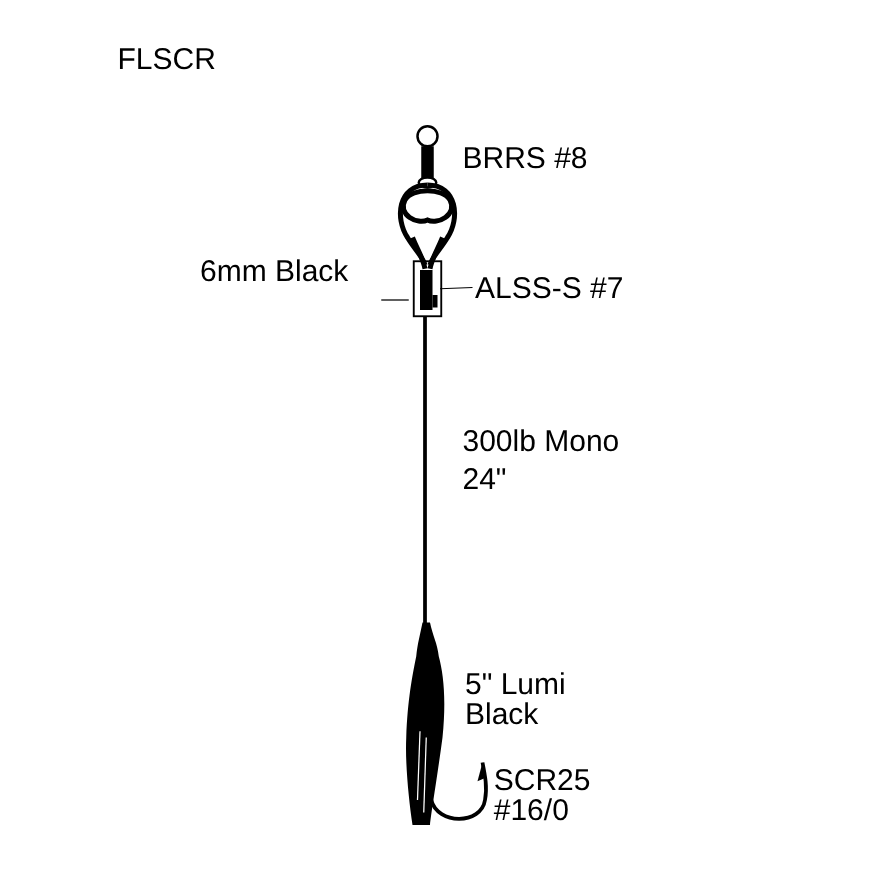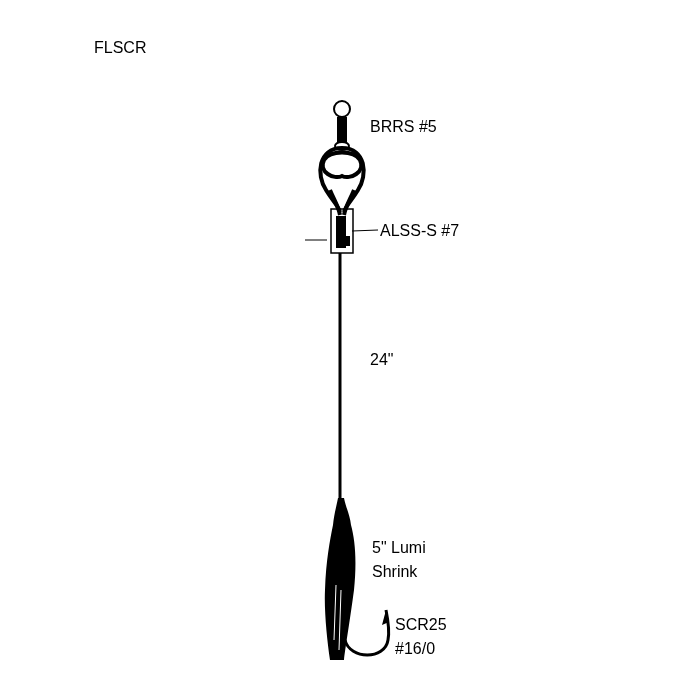--- a/index.html
+++ b/index.html
@@ -1,18 +1,18 @@
 <!DOCTYPE html>
 <html><head>
   <meta charset="utf-8">
   <style>
     html, body { margin: 0; padding: 0; background: #ffffff; }
     body { width: 700px; height: 700px; position: relative; overflow: hidden;
            font-family: "Liberation Sans", sans-serif; color: #000; }
-    .lbl { position: absolute; font-size: 16px; line-height: 24px; white-space: nowrap; }
+    .lbl { position: absolute; font-size: 24px; line-height: 24px; white-space: nowrap; }
     .right { text-align: right; }
     #title { left: 94px; top: 36px; }
     #brrs { left: 370px; top: 115px; }
     #tubing { left: 160px; top: 206px; }
     #alss { left: 380px; top: 219px; }
     #mono { left: 370px; top: 342px; }
     #muppet { left: 372px; top: 536px; }
     #hook { left: 395px; top: 613px; }
     svg { position: absolute; left: 0; top: 0; }
   </style>
@@ -48,32 +48,34 @@
   <path fill="#000" d="M338 498 L344 498 C 346 508, 350 515, 351 525 C 355 540, 357 560, 354 590 C 350 620, 345 650, 344 660 L 330 660 C 327 640, 324 610, 325 590 C 326 560, 330 540, 333 525 C 334 515, 336 508, 338 498 Z"></path>
   <line x1="336" y1="585" x2="334" y2="640" stroke="#fff" stroke-width="1"></line>
   <line x1="341" y1="590" x2="339" y2="650" stroke="#fff" stroke-width="1"></line>
 
   <path fill="none" stroke="#000" stroke-width="3" d="M345 640 C 350 660, 385 660, 388 640 C 390 630, 388 620, 386 610"></path>
   <path d="M386 610 L 382 625 L 389 622 Z" fill="#000"></path>
 </svg>
 
 <div class="lbl" id="title">FLSCR</div>
 
-<div class="lbl" id="brrs">BRRS #5</div>
+<div class="lbl" id="brrs">BRRS #8</div>
 
 <div class="lbl right" id="tubing">
+  <div style="text-align:right">6mm Black</div>
 </div>
 
 <div class="lbl" id="alss">ALSS-S #7</div>
 
 <div class="lbl" id="mono">
+  <div>300lb Mono</div>
   <div style="margin-top:6px">24"</div>
 </div>
 
 <div class="lbl" id="muppet">
   <div>5" Lumi</div>
-  <div>Shrink</div>
+  <div>Black</div>
 </div>
 
 <div class="lbl" id="hook">
   <div>SCR25</div>
   <div>#16/0</div>
 </div>
 
 </body></html>

